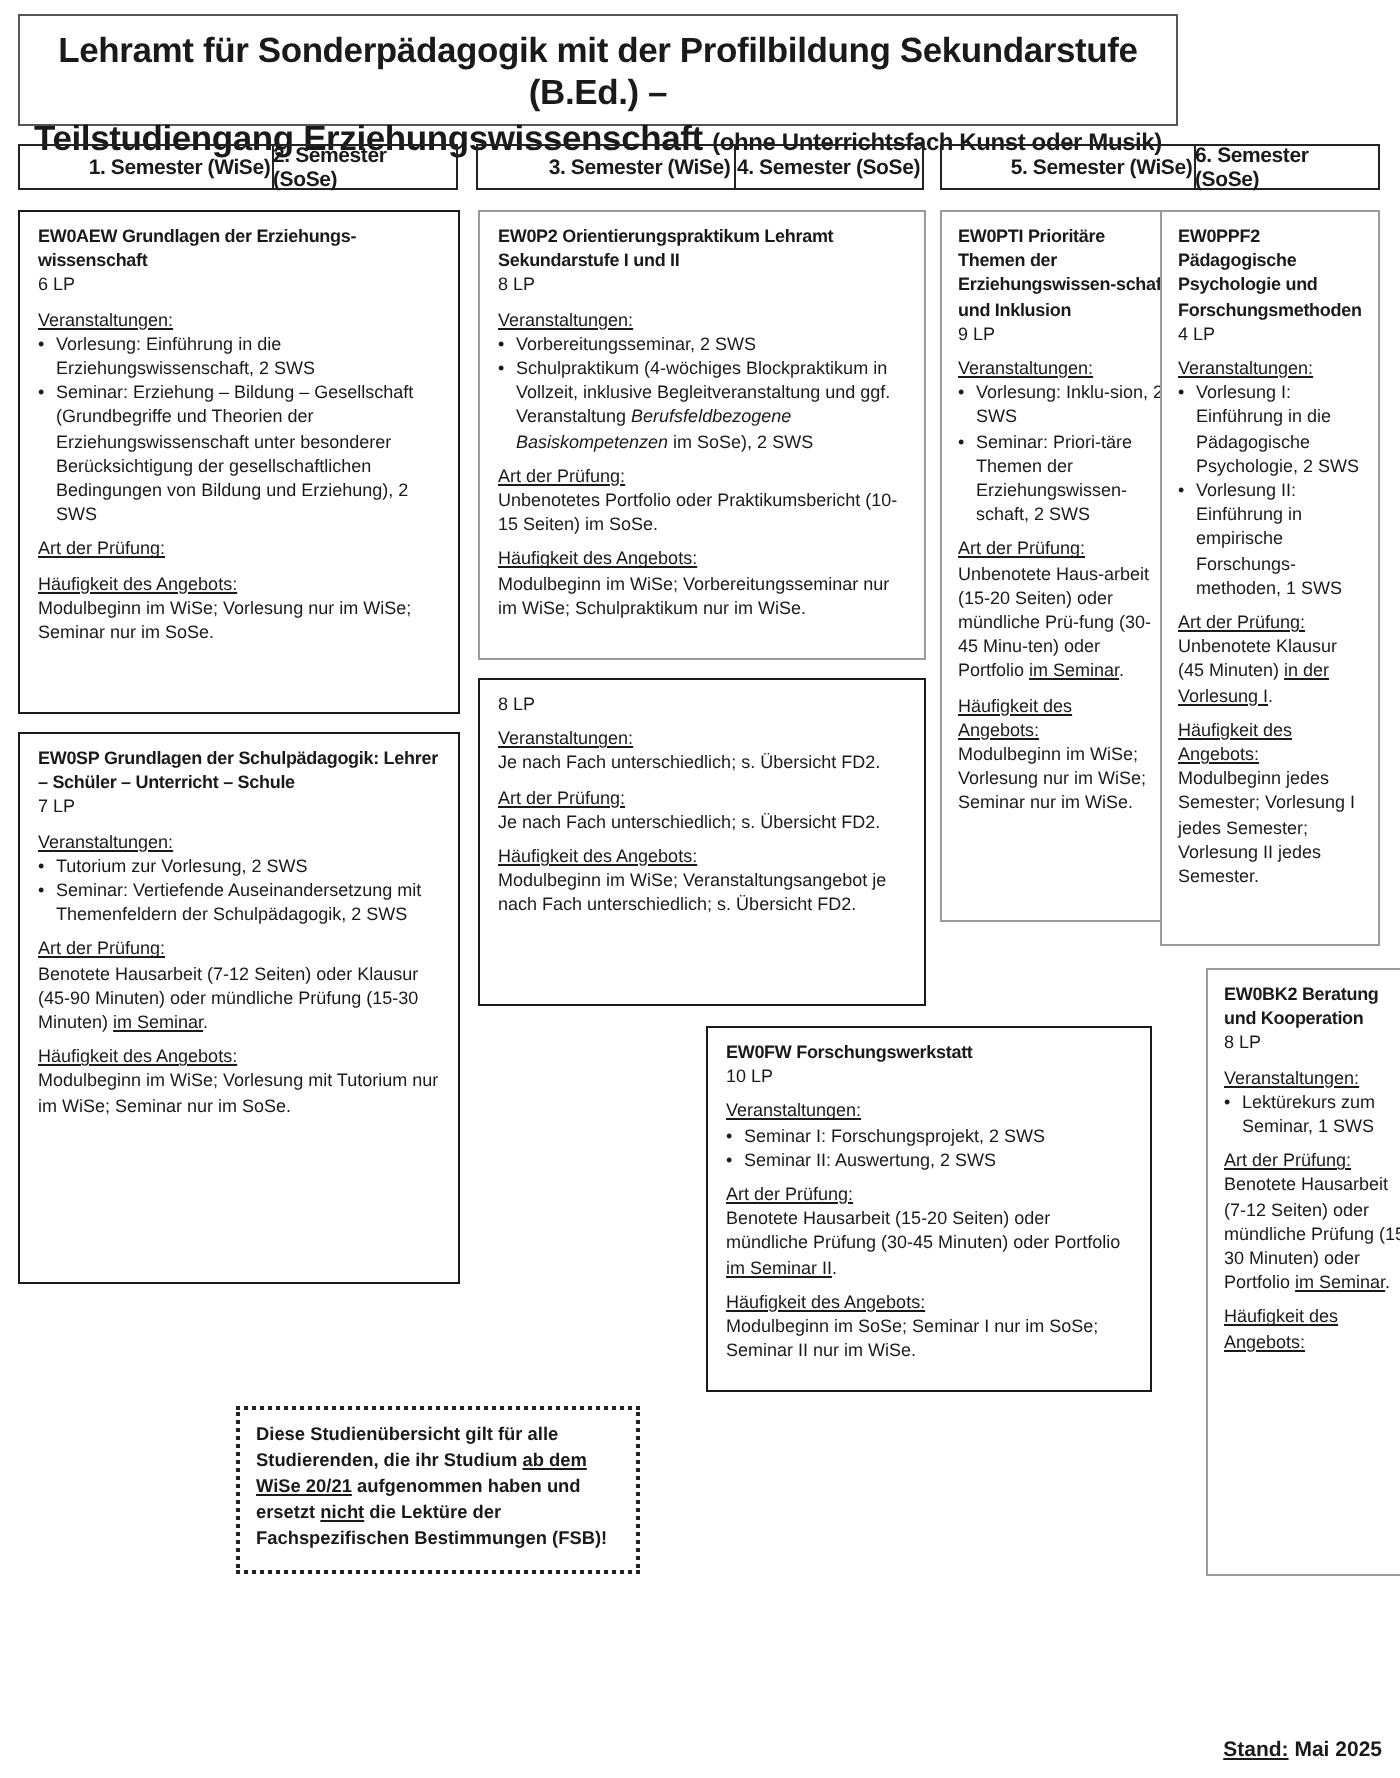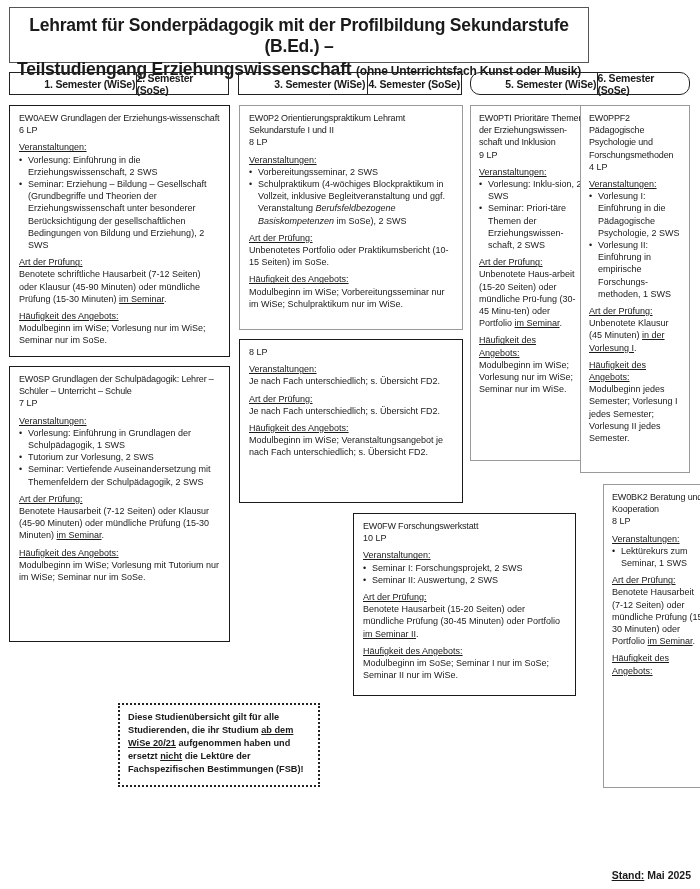--- a/index.html
+++ b/index.html
@@ -12,21 +12,21 @@
   .title-line2 .suffix { font-size:12px; }
   .sem-group { position:absolute; top:72px; height:23px; border:1.5px solid #222;
                box-sizing:border-box; display:flex;padding-left:34px; }
   .sem-cell { flex:1; font-size:10.5px; font-weight:bold; display:flex; align-items:center;
               justify-content:center; letter-spacing:-0.2px; }
   .sem-cell + .sem-cell { border-left:1.5px solid #222; }
   .module { position:absolute; box-sizing:border-box; padding:6px 8px 6px 9px;
             font-size:9px; line-height:12.2px; background:#fff; }
   .module.strong { border:1.5px solid #1a1a1a; }
   .module.light { border:1px solid #9a9a9a; }
-  .mod-title { font-weight:normal; letter-spacing:-0.15px; }
+  .mod-title { font-weight:bold; letter-spacing:-0.15px; }
   .mod-lp { margin-bottom:5px; }
   .sec-head { text-decoration:underline; }
   .sec { margin-bottom:5px; }
   ul { margin:0; padding:0 0 0 9px; list-style:none; }
   ul li { position:relative; padding-left:0; }
   ul li::before { content:"\2022"; position:absolute; left:-9px; top:0; }
   .u { text-decoration:underline; }
   i { font-style:italic; }
   .notice { position:absolute; left:118px; top:703px; width:202px; height:84px;
             border:2px dotted #222; box-sizing:border-box; padding:6px 8px;
@@ -42,52 +42,50 @@
 </div>
 
 <div class="sem-group" style="left:9px;width:220px;">
   <div class="sem-cell">1. Semester (WiSe)</div>
   <div class="sem-cell">2. Semester (SoSe)</div>
 </div>
 <div class="sem-group" style="left:238px;width:224px;">
   <div class="sem-cell">3. Semester (WiSe)</div>
   <div class="sem-cell">4. Semester (SoSe)</div>
 </div>
-<div class="sem-group" style="left:470px;width:220px;border-radius:10px;">
+<div class="sem-group" style="left:470px;width:220px;">
   <div class="sem-cell">5. Semester (WiSe)</div>
   <div class="sem-cell">6. Semester (SoSe)</div>
 </div>
 
 <div class="module strong" style="left:9px;top:105px;width:221px;height:252px;">
   <div class="mod-title">EW0AEW Grundlagen der Erziehungs-wissenschaft</div>
   <div class="mod-lp">6 LP</div>
   <div class="sec">
     <div class="sec-head">Veranstaltungen:</div>
     <ul>
       <li>Vorlesung: Einführung in die Erziehungswissenschaft, 2 SWS</li>
       <li>Seminar: Erziehung – Bildung – Gesellschaft (Grundbegriffe und Theorien der Erziehungswissenschaft unter besonderer Berücksichtigung der gesellschaftlichen Bedingungen von Bildung und Erziehung), 2 SWS</li>
     </ul>
   </div>
   <div class="sec">
     <div class="sec-head">Art der Prüfung:</div>
-    <div><span>Benotete schriftliche Hausarbeit (7-12 Seiten) oder Klausur (45-90 Minuten) oder mündliche Prüfung (15-30 Minuten) </span><span class="u">im Seminar</span><span>.</span></div>
   </div>
   <div>
     <div class="sec-head">Häufigkeit des Angebots:</div>
     <div>Modulbeginn im WiSe; Vorlesung nur im WiSe; Seminar nur im SoSe.</div>
   </div>
 </div>
 
 <div class="module strong" style="left:9px;top:366px;width:221px;height:276px;">
   <div class="mod-title">EW0SP Grundlagen der Schulpädagogik: Lehrer – Schüler – Unterricht – Schule</div>
   <div class="mod-lp">7 LP</div>
   <div class="sec">
     <div class="sec-head">Veranstaltungen:</div>
     <ul>
-      <li>Vorlesung: Einführung in Grundlagen der Schulpädagogik, 1 SWS</li>
       <li>Tutorium zur Vorlesung, 2 SWS</li>
       <li>Seminar: Vertiefende Auseinandersetzung mit Themenfeldern der Schulpädagogik, 2 SWS</li>
     </ul>
   </div>
   <div class="sec">
     <div class="sec-head">Art der Prüfung:</div>
     <div><span>Benotete Hausarbeit (7-12 Seiten) oder Klausur (45-90 Minuten) oder mündliche Prüfung (15-30 Minuten) </span><span class="u">im Seminar</span><span>.</span></div>
   </div>
   <div>
     <div class="sec-head">Häufigkeit des Angebots:</div>

